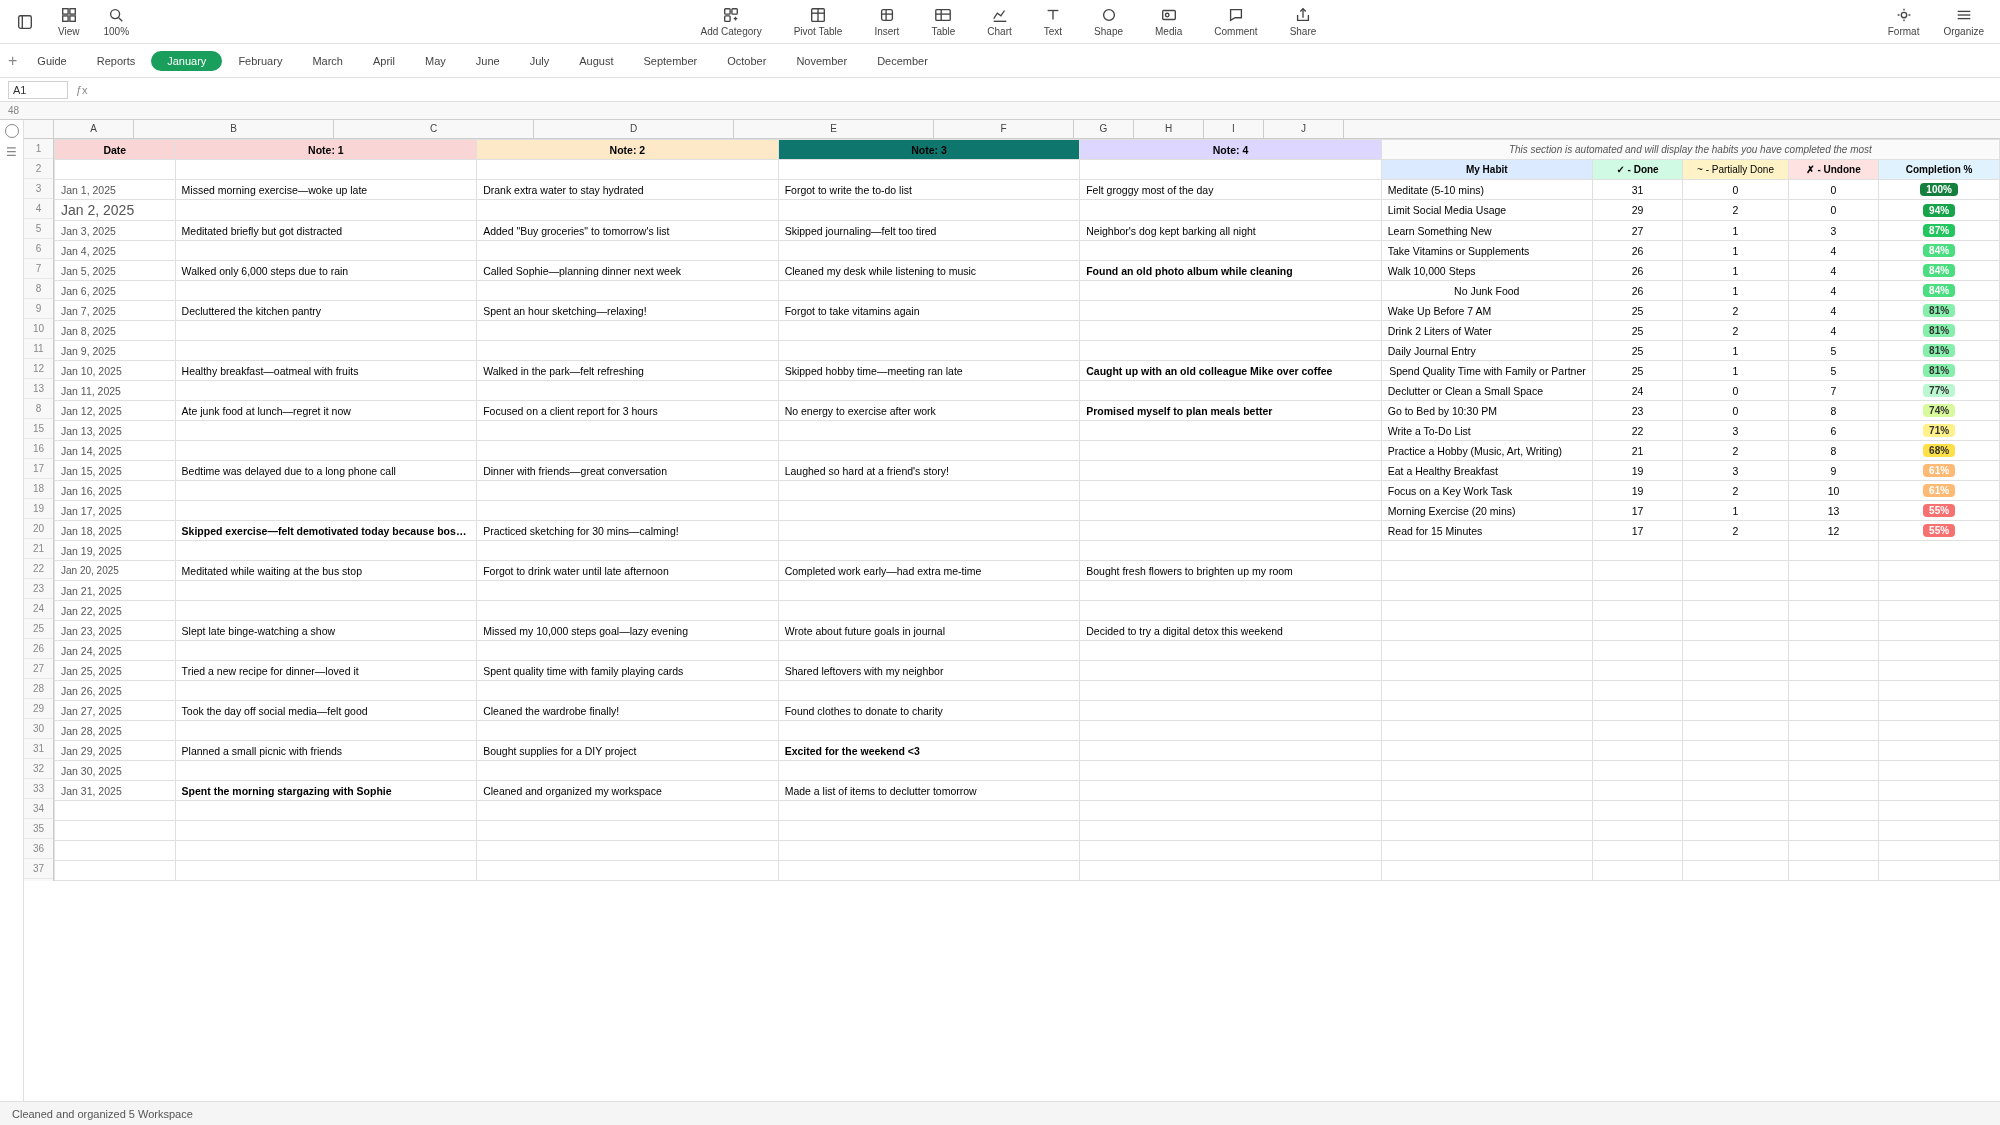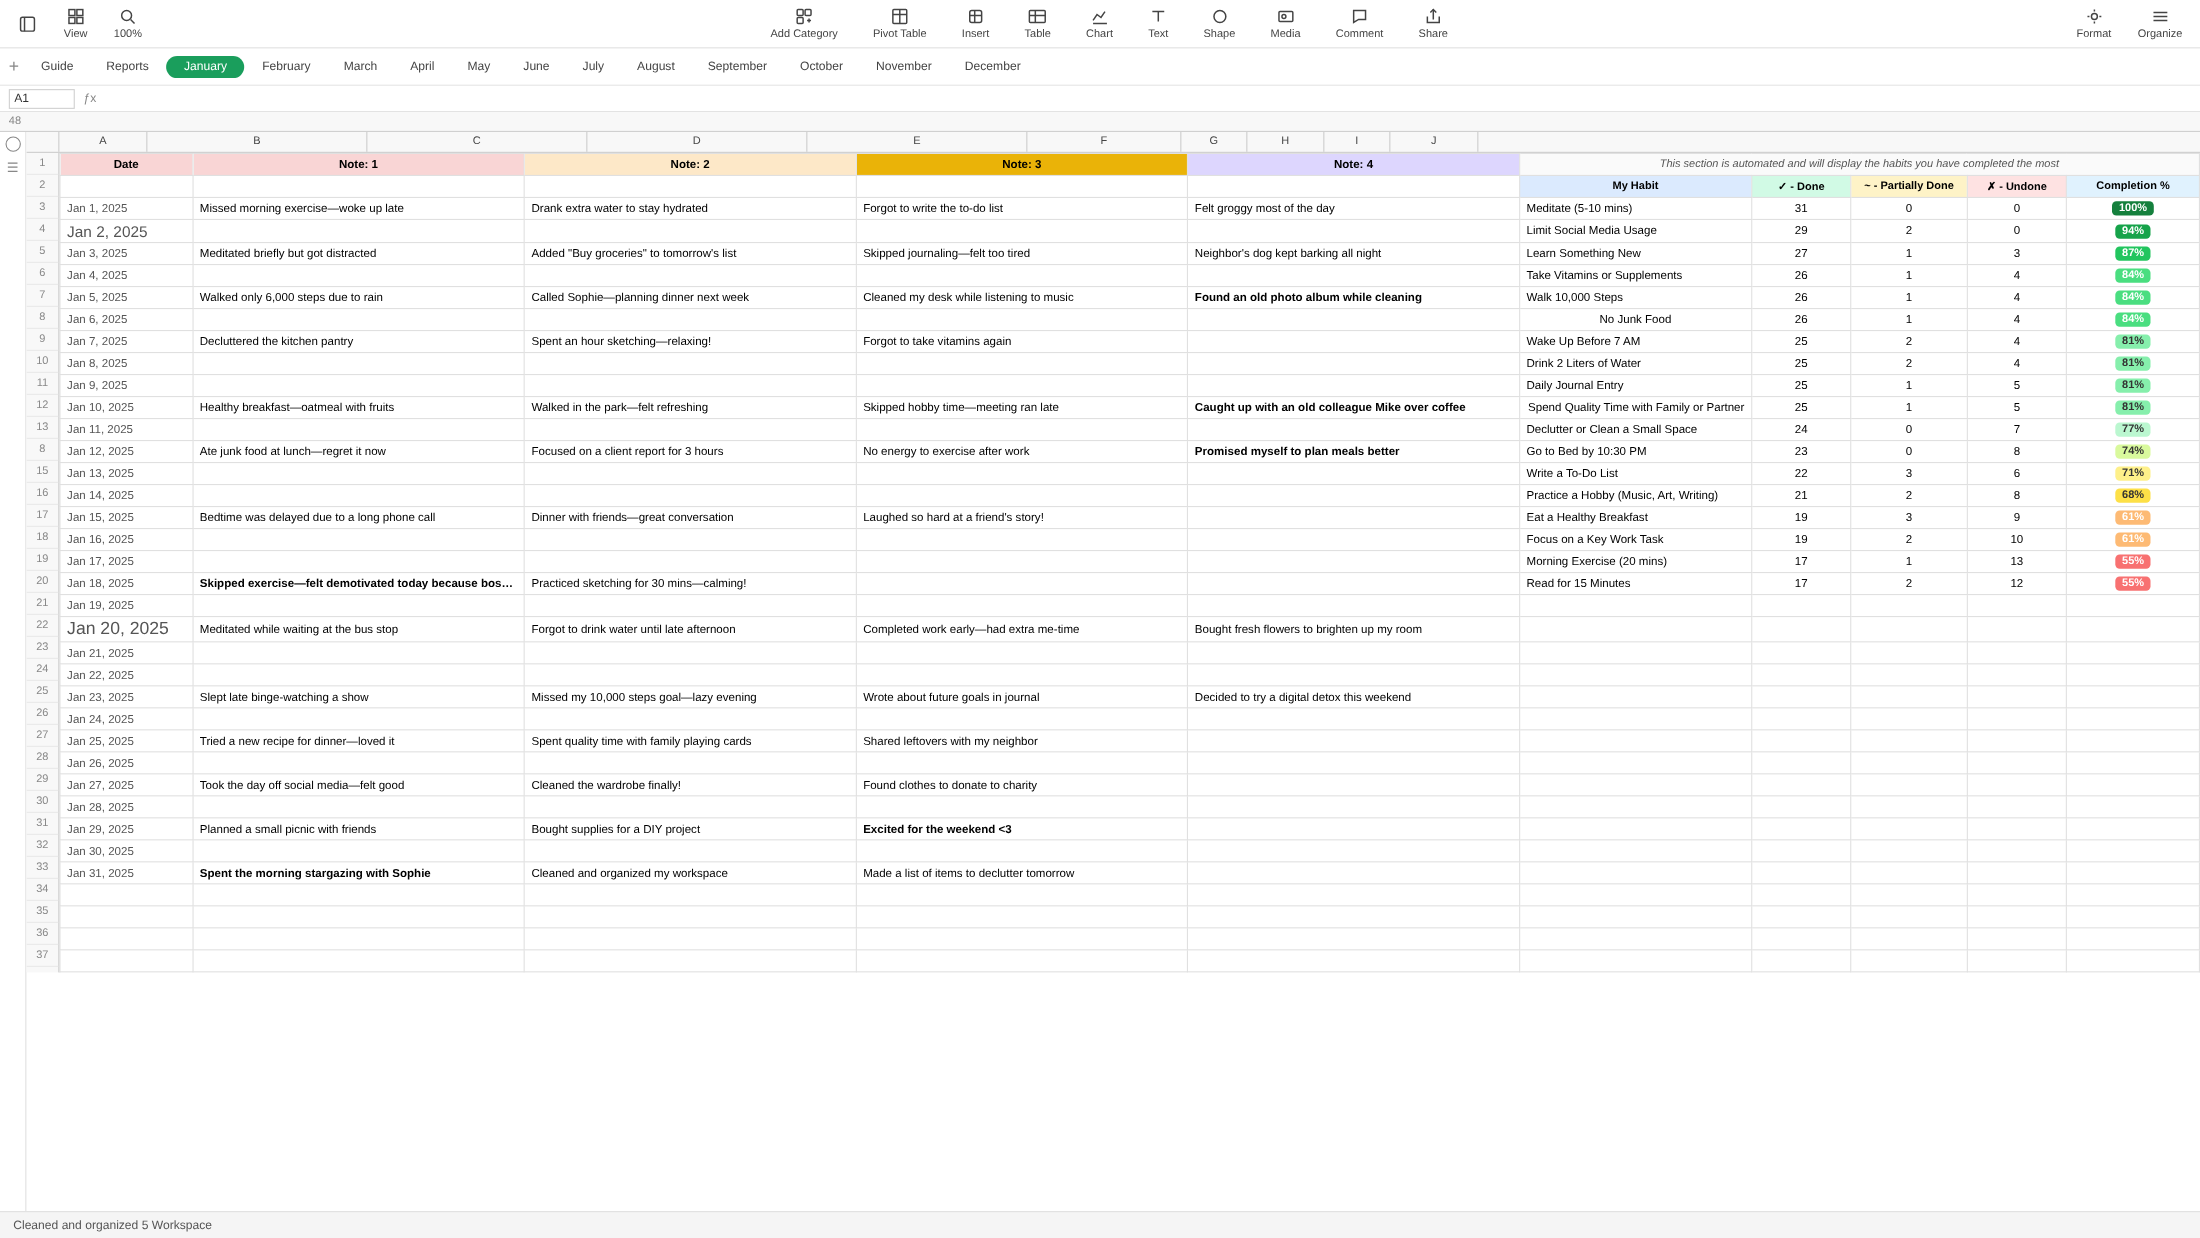--- a/index.html
+++ b/index.html
@@ -19,25 +19,25 @@
     .tab.active { background: #1a9e5c; color: white; border-radius: 16px; padding: 4px 16px; }
     .row-num { height: 20px; display: flex; align-items: center; justify-content: center; font-size: 10px; color: #888; border-bottom: 1px solid #e8e8e8; }
     
     
     table { border-collapse: collapse; table-layout: fixed; }
     td, th { border: 1px solid #e0e0e0; padding: 2px 6px; font-size: 10.5px; white-space: nowrap; overflow: hidden; text-overflow: ellipsis; height: 20px; }
     
     
     .header-pink { background: #f9d5d5; font-weight: bold; text-align: center; }
     .header-orange { background: #fde8c8; font-weight: bold; text-align: center; }
-    .header-yellow { background: #eab308; font-weight: bold; text-align: center; }
+    .header-yellow { background: #0f766e; font-weight: bold; text-align: center; }
     .header-lavender { background: #ddd6fe; font-weight: bold; text-align: center; }
     .header-blue { background: #dbeafe; font-weight: bold; text-align: center; }
     .header-done { background: #d1fae5; font-weight: bold; text-align: center; }
-    .header-partial { background: #fef3c7; font-weight: bold; text-align: center; }
+    .header-partial { background: #fef3c7; font-weight: normal; text-align: center; }
     .header-undone { background: #fee2e2; font-weight: bold; text-align: center; }
     .header-completion { background: #e0f2fe; font-weight: bold; text-align: center; }
     
     
     .badge-100 { background: #15803d; color: white; border-radius: 4px; padding: 1px 6px; font-size: 10px; font-weight: bold; display: inline-block; }
     .badge-94 { background: #16a34a; color: white; border-radius: 4px; padding: 1px 6px; font-size: 10px; font-weight: bold; display: inline-block; }
     .badge-87 { background: #22c55e; color: white; border-radius: 4px; padding: 1px 6px; font-size: 10px; font-weight: bold; display: inline-block; }
     .badge-84 { background: #4ade80; color: white; border-radius: 4px; padding: 1px 6px; font-size: 10px; font-weight: bold; display: inline-block; }
     .badge-81 { background: #86efac; color: #333; border-radius: 4px; padding: 1px 6px; font-size: 10px; font-weight: bold; display: inline-block; }
     .badge-77 { background: #bbf7d0; color: #333; border-radius: 4px; padding: 1px 6px; font-size: 10px; font-weight: bold; display: inline-block; }
@@ -533,21 +533,21 @@
                   <td style="font-size: 10.5px;"></td>
                   <td style="font-size: 10.5px;"></td>
                   <td style="font-size: 10.5px;"></td>
                   <td></td>
                   <td></td>
                   <td></td>
                   <td></td>
                   <td></td>
                 </tr>
                 <tr>
-                  <td style="color: rgb(85, 85, 85); font-size: 16px;">Jan 20, 2025</td>
+                  <td style="color: rgb(85, 85, 85); font-size: 10px;">Jan 20, 2025</td>
                   <td style="font-size: 10.5px;">Meditated while waiting at the bus stop</td>
                   <td style="font-size: 10.5px;">Forgot to drink water until late afternoon</td>
                   <td style="font-size: 10.5px;">Completed work early—had extra me-time</td>
                   <td style="font-size: 10.5px;">Bought fresh flowers to brighten up my room</td>
                   <td></td>
                   <td></td>
                   <td></td>
                   <td></td>
                   <td></td>
                 </tr>

